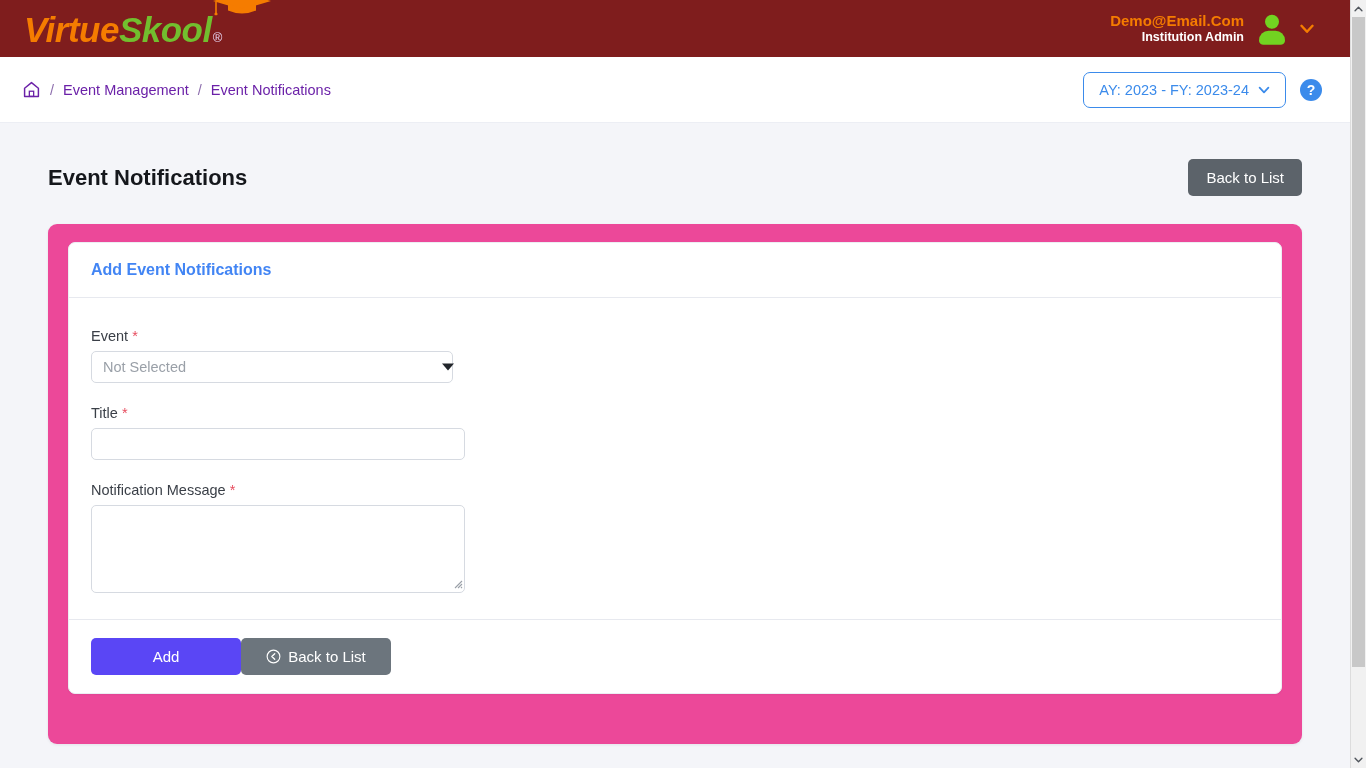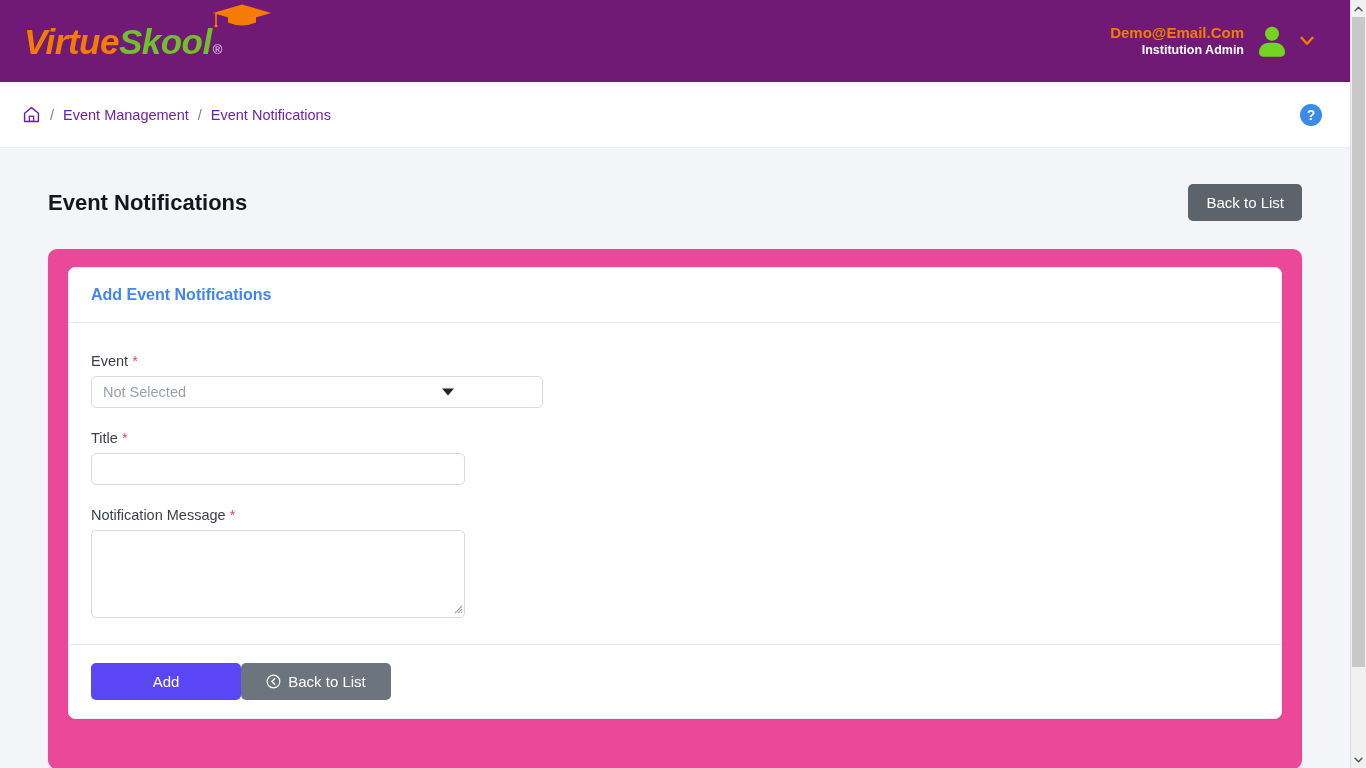--- a/index.html
+++ b/index.html
@@ -20,22 +20,22 @@
     top: 0; left: 0;
     width: 1350px;
     height: 768px;
     background: #f4f5f9;
     overflow: hidden;
   }
 
   
   .topbar {
     position: relative;
-    height: 82px;
-    background: #701a75;
+    height: 57px;
+    background: #7f1d1d;
     display: flex;
     align-items: center;
   }
   .logo-wrap {
     position: absolute;
     left: 24px;
     top: 50%;
     transform: translateY(-50%);
     display: flex;
     align-items: flex-end;
@@ -240,21 +240,21 @@
   .form-label {
     display: block;
     font-size: 14.5px;
     color: #3a3f47;
     margin-bottom: 7px;
   }
   .req { color: #e74c5e; }
 
   .field-wrap { position: relative; width: 374px; }
   .select-box {
-    width: 452px;
+    width: 362px;
     height: 32px;
     border: 1px solid #d6dae1;
     border-radius: 5px;
     background: #ffffff;
     padding: 0 28px 0 11px;
     font-size: 14.5px;
     color: #9aa0a8;
     display: flex;
     align-items: center;
     cursor: pointer;
@@ -405,20 +405,26 @@
             <rect x="8.5" y="13" width="5" height="6" fill="none" stroke="#6b21a8" stroke-width="1.5"></rect>
           </svg>
         </span>
         <span class="sep">/</span>
         <a class="crumb-link" href="#">Event Management</a>
         <span class="sep">/</span>
         <a class="crumb-link" href="#">Event Notifications</a>
       </div>
 
       <div class="bread-right">
+        <div class="ay-pill">
+          <span>AY: 2023 - FY: 2023-24</span>
+          <svg width="12" height="8" viewBox="0 0 14 10" class="chev">
+            <path d="M1.5 2 L7 8 L12.5 2" fill="none" stroke="#3b8beb" stroke-width="2.2" stroke-linecap="round" stroke-linejoin="round"></path>
+          </svg>
+        </div>
         <div class="help-icon">
           <span>?</span>
         </div>
       </div>
     </div>
 
     <div class="body-area">
 
       <div class="page-head">
         <div class="page-title">Event Notifications</div>

